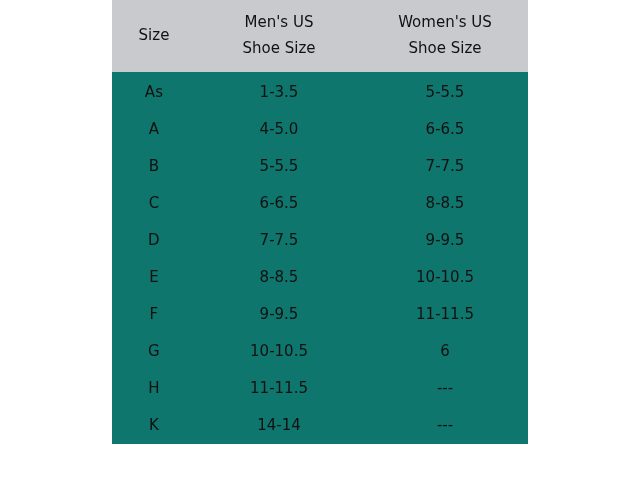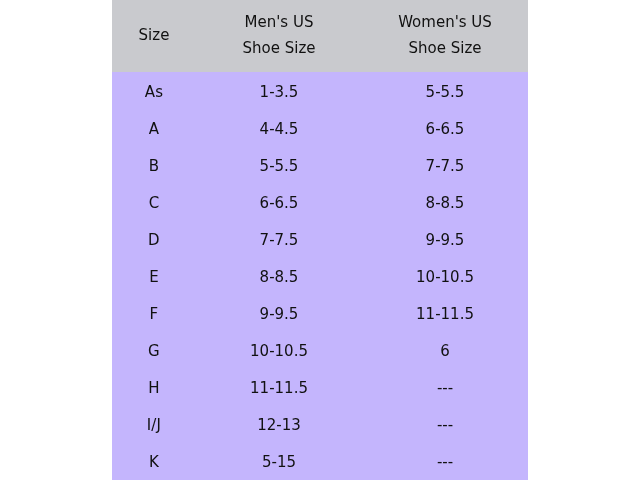--- a/index.html
+++ b/index.html
@@ -48,21 +48,21 @@
   }
   #size-table thead th.size-head {
     vertical-align: middle;
   }
   #size-table tbody td {
     font-size: 15px;
     color: #111111;
     text-align: center;
     padding: 9.5px 0;
     border: none;
-    background: #c4b5fd;
+    background: #0f766e;
     white-space: nowrap;
   }
   #size-table tbody td.size-cell {
     letter-spacing: 0.2px;
   }
   #size-table tbody tr:first-child td {
     padding-top: 11px;
   }
 </style>
 </head>
@@ -91,21 +91,21 @@
       </tr>
     </thead>
     <tbody>
       <tr>
         <td class="size-cell">As</td>
         <td>1-3.5</td>
         <td>5-5.5</td>
       </tr>
       <tr>
         <td class="size-cell">A</td>
-        <td>4-4.5</td>
+        <td>4-5.0</td>
         <td>6-6.5</td>
       </tr>
       <tr>
         <td class="size-cell">B</td>
         <td>5-5.5</td>
         <td>7-7.5</td>
       </tr>
       <tr>
         <td class="size-cell">C</td>
         <td>6-6.5</td>
@@ -130,25 +130,20 @@
         <td class="size-cell">G</td>
         <td>10-10.5</td>
         <td>6</td>
       </tr>
       <tr>
         <td class="size-cell">H</td>
         <td>11-11.5</td>
         <td>---</td>
       </tr>
       <tr>
-        <td class="size-cell">I/J</td>
-        <td>12-13</td>
-        <td>---</td>
-      </tr>
-      <tr>
         <td class="size-cell">K</td>
-        <td>5-15</td>
+        <td>14-14</td>
         <td>---</td>
       </tr>
 
     </tbody>
   </table>
 </div>
 
 </body></html>

